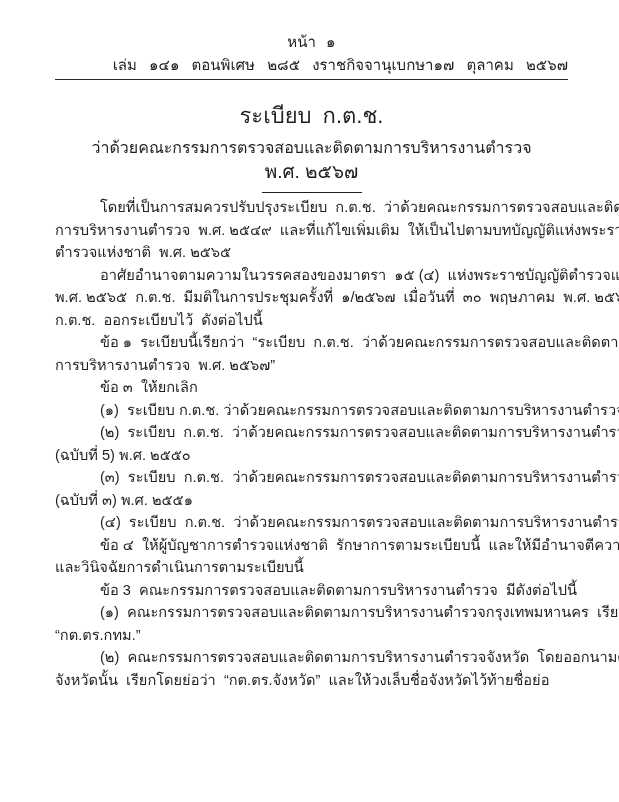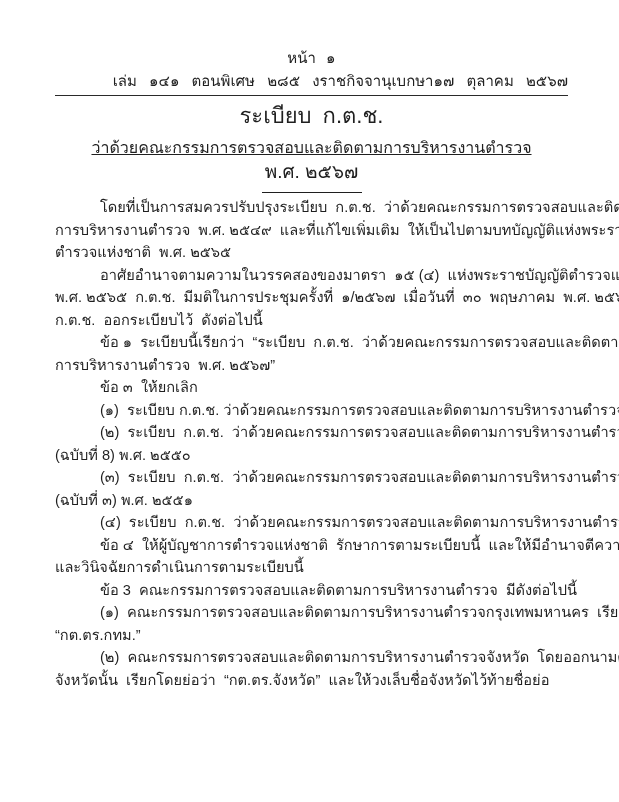--- a/index.html
+++ b/index.html
@@ -14,21 +14,21 @@
     background: #ffffff;
     overflow: hidden;
     font-family: "Liberation Sans", "DejaVu Sans", sans-serif;
     color: #1f1f1f;
   }
   
   .gazette-header {
     position: absolute;
     left: 55px;
     right: 51px;
-    top: 48px;
+    top: 32px;
   }
   .page-number {
     text-align: center;
     font-size: 15px;
     line-height: 20px;
     word-spacing: 6px;
   }
   .header-row {
     display: flex;
     justify-content: flex-end;
@@ -54,21 +54,20 @@
   }
   .title-main {
     font-size: 22px;
     line-height: 30px;
     word-spacing: 5px;
   }
   .title-subject {
     font-size: 16px;
     line-height: 24px;
     margin-top: 5px;
-    text-decoration: underline;
   }
   .title-year {
     font-size: 19px;
     line-height: 22px;
     margin-top: 1px;
   }
   .title-divider {
     width: 100px;
     margin: 9px auto 0 auto;
     border-top: 1.8px solid #1f1f1f;
@@ -119,21 +118,21 @@
       <div class="line">การบริหารงานตำรวจ  พ.ศ. ๒๕๔๙  และที่แก้ไขเพิ่มเติม  ให้เป็นไปตามบทบัญญัติแห่งพระราชบัญญัติ</div>
       <div class="line">ตำรวจแห่งชาติ  พ.ศ. ๒๕๖๕</div>
       <div class="line indent">อาศัยอำนาจตามความในวรรคสองของมาตรา  ๑๕ (๔)  แห่งพระราชบัญญัติตำรวจแห่งชาติ</div>
       <div class="line">พ.ศ. ๒๕๖๕  ก.ต.ช.  มีมติในการประชุมครั้งที่  ๑/๒๕๖๗  เมื่อวันที่  ๓๐  พฤษภาคม  พ.ศ. ๒๕๖๗</div>
       <div class="line">ก.ต.ช.  ออกระเบียบไว้  ดังต่อไปนี้</div>
       <div class="line indent">ข้อ ๑  ระเบียบนี้เรียกว่า  “ระเบียบ  ก.ต.ช.  ว่าด้วยคณะกรรมการตรวจสอบและติดตาม</div>
       <div class="line">การบริหารงานตำรวจ  พ.ศ. ๒๕๖๗”</div>
       <div class="line indent">ข้อ ๓  ให้ยกเลิก</div>
       <div class="line indent">(๑)  ระเบียบ ก.ต.ช. ว่าด้วยคณะกรรมการตรวจสอบและติดตามการบริหารงานตำรวจ พ.ศ. ๒๕๔๙</div>
       <div class="line indent">(๒)  ระเบียบ  ก.ต.ช.  ว่าด้วยคณะกรรมการตรวจสอบและติดตามการบริหารงานตำรวจ</div>
-      <div class="line">(ฉบับที่ 8) พ.ศ. ๒๕๕๐</div>
+      <div class="line">(ฉบับที่ 5) พ.ศ. ๒๕๕๐</div>
       <div class="line indent">(๓)  ระเบียบ  ก.ต.ช.  ว่าด้วยคณะกรรมการตรวจสอบและติดตามการบริหารงานตำรวจ</div>
       <div class="line">(ฉบับที่ ๓) พ.ศ. ๒๕๕๑</div>
       <div class="line indent">(๔)  ระเบียบ  ก.ต.ช.  ว่าด้วยคณะกรรมการตรวจสอบและติดตามการบริหารงานตำรวจ</div>
       <div class="line indent">ข้อ ๔  ให้ผู้บัญชาการตำรวจแห่งชาติ  รักษาการตามระเบียบนี้  และให้มีอำนาจตีความ</div>
       <div class="line">และวินิจฉัยการดำเนินการตามระเบียบนี้</div>
       <div class="line indent">ข้อ 3  คณะกรรมการตรวจสอบและติดตามการบริหารงานตำรวจ  มีดังต่อไปนี้</div>
       <div class="line indent">(๑)  คณะกรรมการตรวจสอบและติดตามการบริหารงานตำรวจกรุงเทพมหานคร  เรียกโดยย่อว่า</div>
       <div class="line">“กต.ตร.กทม.”</div>
       <div class="line indent">(๒)  คณะกรรมการตรวจสอบและติดตามการบริหารงานตำรวจจังหวัด  โดยออกนามตามชื่อ</div>
       <div class="line">จังหวัดนั้น  เรียกโดยย่อว่า  “กต.ตร.จังหวัด”  และให้วงเล็บชื่อจังหวัดไว้ท้ายชื่อย่อ</div>

